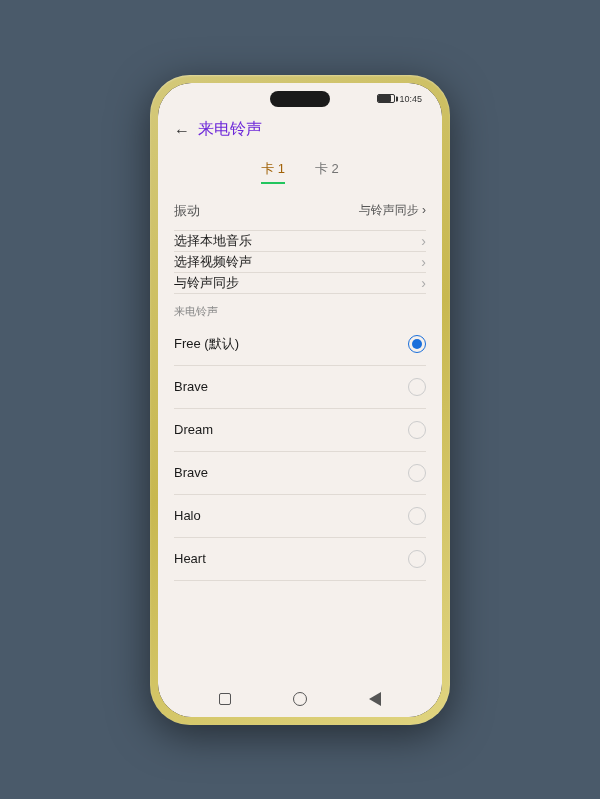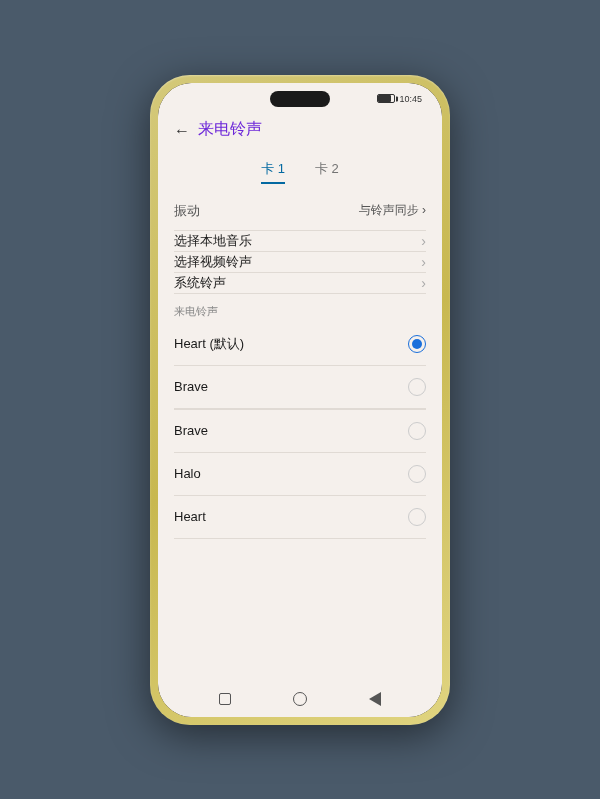--- a/index.html
+++ b/index.html
@@ -141,22 +141,22 @@
     }
 
     .tab {
       font-size: 13px;
       color: #737373;
       padding-bottom: 4px;
       cursor: pointer;
     }
 
     .tab.active {
-      color: #0369a1;
-      border-bottom: 2px solid #0369a1;
+      color: #a16207;
+      border-bottom: 2px solid #22c55e;
       font-weight: 500;
     }
 
     
     .content {
       flex: 1;
       overflow-y: auto;
       background: #f5f0ec;
     }
 
@@ -328,39 +328,43 @@
         </div>
         <div class="divider"></div>
 
         <div class="menu-row">
           <span class="menu-label">选择视频铃声</span>
           <span class="chevron">›</span>
         </div>
         <div class="divider"></div>
 
         <div class="menu-row">
-          <span class="menu-label">系统铃声</span>
+          <span class="menu-label">与铃声同步</span>
           <span class="chevron">›</span>
         </div>
         <div class="divider"></div>
 
         <div class="section-header-label">来电铃声</div>
 
         <div class="ringtone-row">
-          <span class="ringtone-label">Heart (默认)</span>
+          <span class="ringtone-label">Free (默认)</span>
           <div class="radio-circle selected"></div>
         </div>
         <div class="divider"></div>
 
         <div class="ringtone-row">
           <span class="ringtone-label">Brave</span>
           <div class="radio-circle"></div>
         </div>
         <div class="divider"></div>
 
+        <div class="ringtone-row">
+          <span class="ringtone-label">Dream</span>
+          <div class="radio-circle"></div>
+        </div>
         <div class="divider"></div>
 
         <div class="ringtone-row">
           <span class="ringtone-label">Brave</span>
           <div class="radio-circle"></div>
         </div>
         <div class="divider"></div>
 
         <div class="ringtone-row">
           <span class="ringtone-label">Halo</span>

